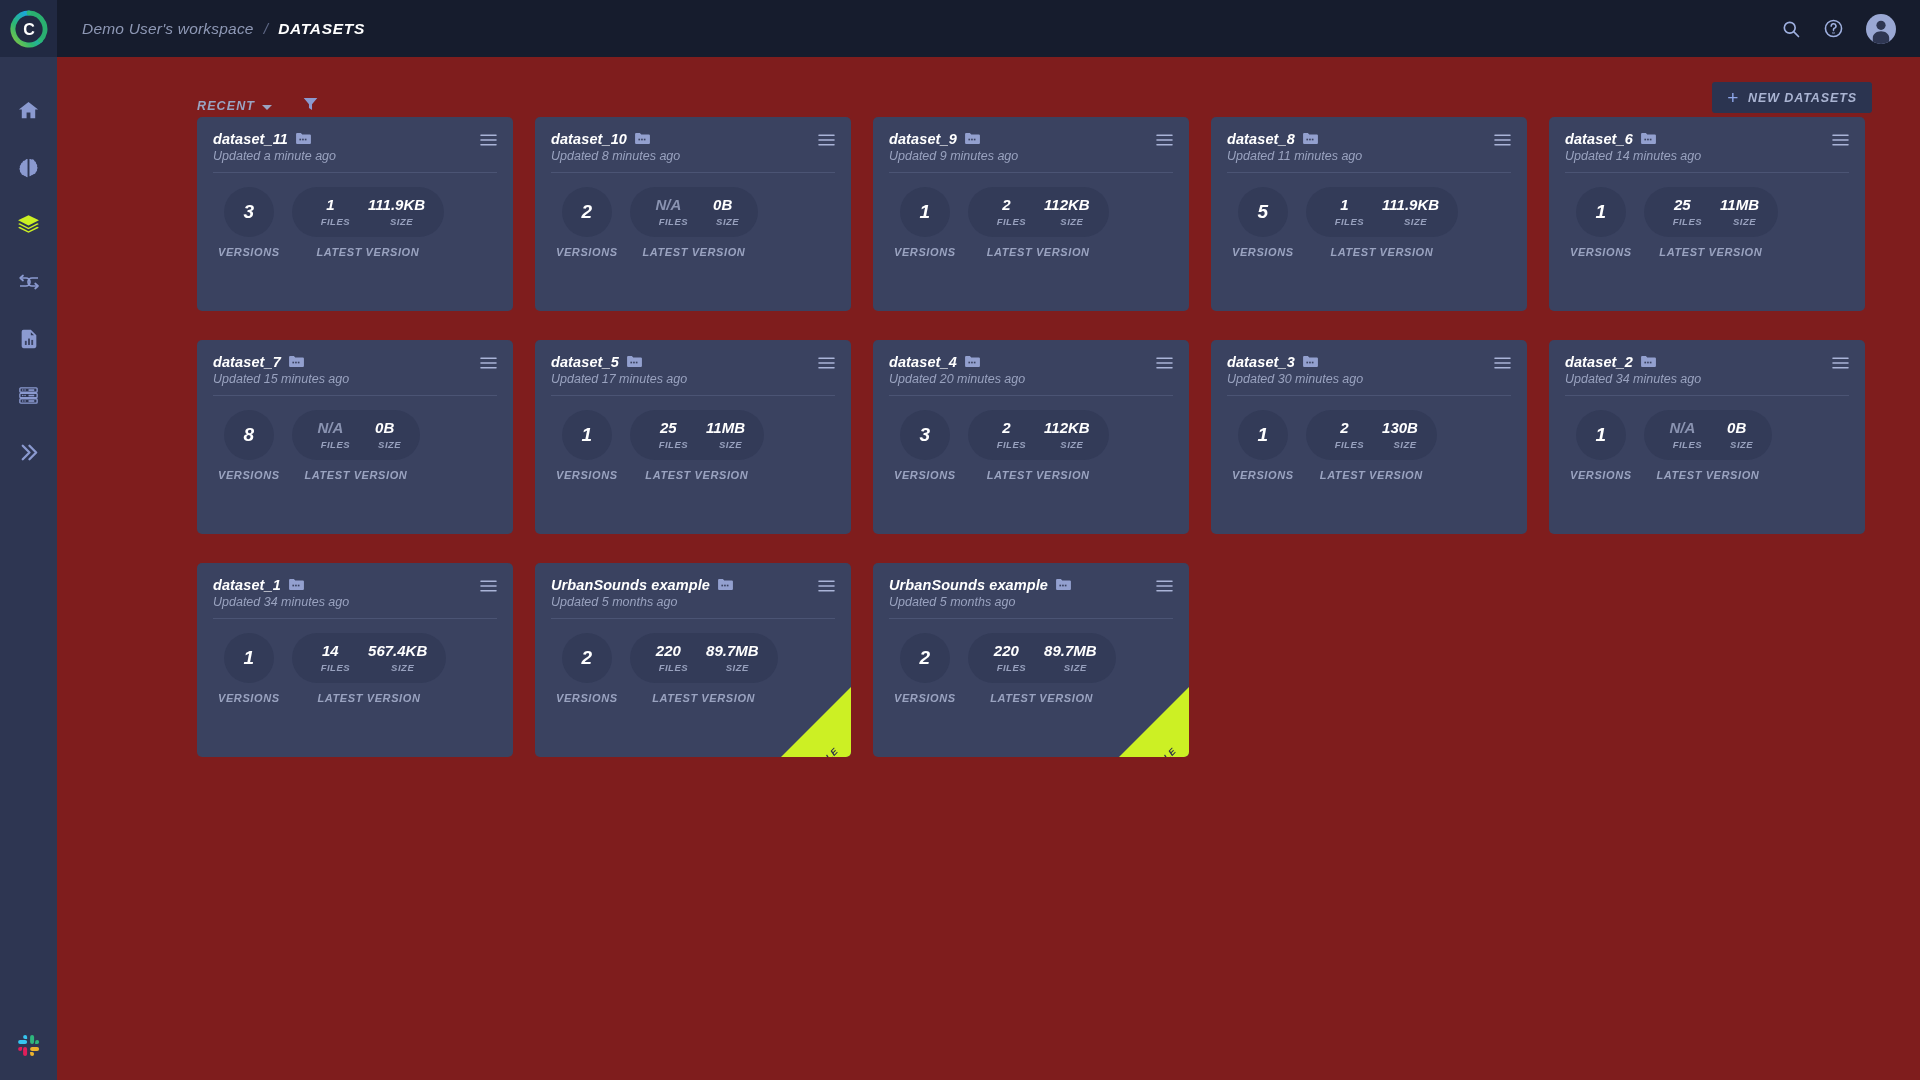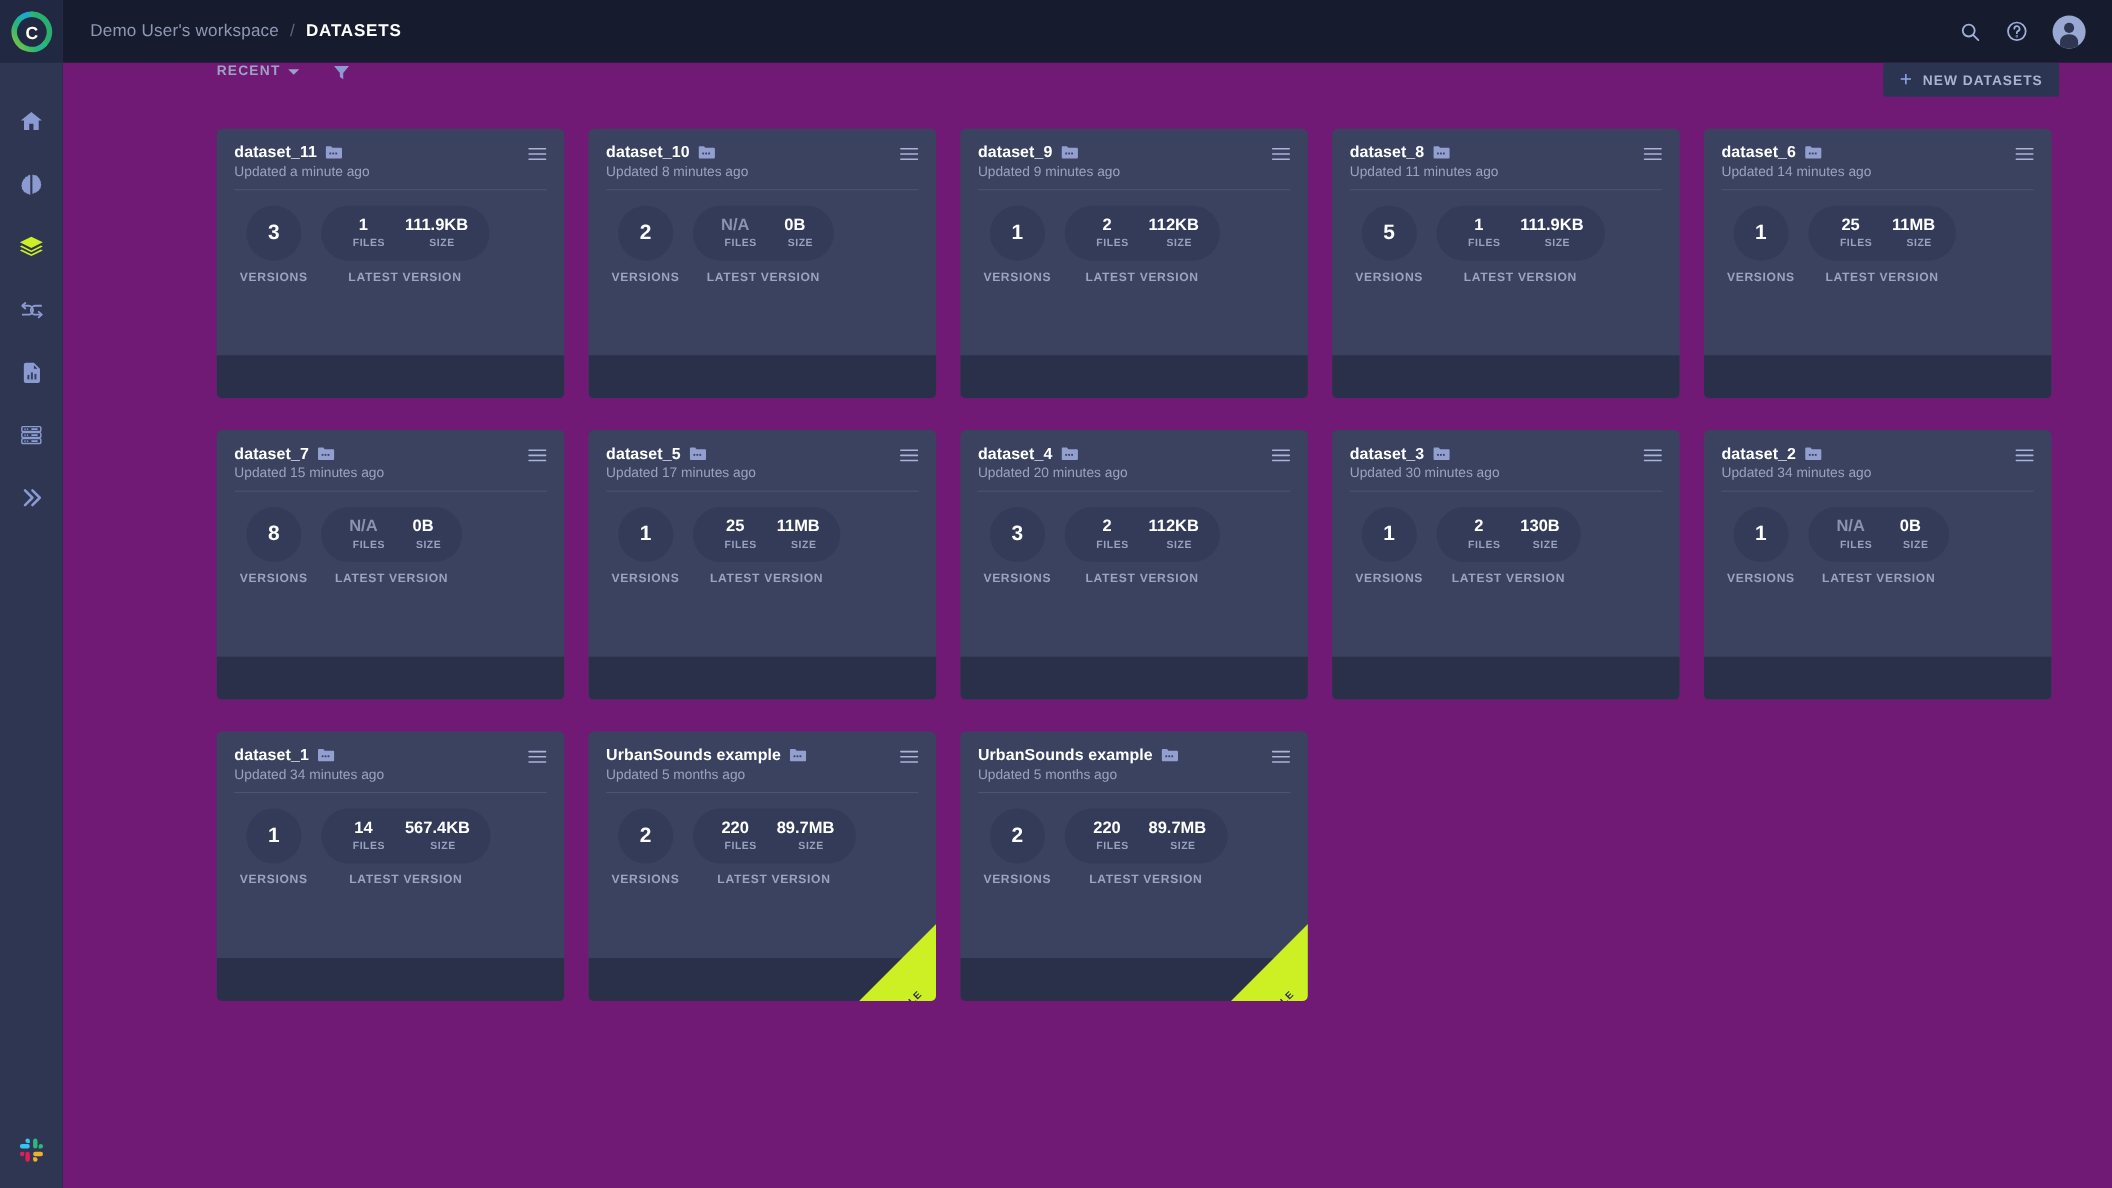--- a/index.html
+++ b/index.html
@@ -33,21 +33,21 @@
     cursor: pointer;
   }
   .nav-item svg { display: block; }
   .slack-wrap {
     position: absolute; bottom: 22px; left: 0; width: 57px;
     display: flex; align-items: center; justify-content: center;
     cursor: pointer;
   }
 
   
-  .main { flex: 1; display: flex; flex-direction: column; height: 1080px; background: #701a75; }
+  .main { flex: 1; display: flex; flex-direction: column; height: 1080px; background: #7f1d1d; font-style: italic; }
 
   .topbar {
     height: 57px; flex: 0 0 57px;
     background: #161c2d;
     display: flex; align-items: center;
     padding: 0 24px 0 25px;
   }
   .breadcrumb { display: flex; align-items: center; font-size: 15.5px; letter-spacing: .2px; }
   .bc-workspace { color: #8e98b5; }
   .bc-sep { color: #6a7characters; }
@@ -58,21 +58,21 @@
   .avatar {
     width: 30px; height: 30px; border-radius: 50%;
     background: #9aa8d4;
     display: flex; align-items: center; justify-content: center;
     cursor: pointer; overflow: hidden;
   }
 
   
   .toolbar {
     height: 56px; flex: 0 0 56px;
-    display: flex; align-items: flex-start;
+    display: flex; align-items: flex-end;
     padding: 0 48px 0 140px;
   }
   .sort-btn {
     display: flex; align-items: center; gap: 7px;
     color: #9aa4c2; font-size: 12.5px; font-weight: bold; letter-spacing: 1.1px;
     cursor: pointer;
   }
   .caret {
     width: 0; height: 0; border-left: 5px solid transparent; border-right: 5px solid transparent;
     border-top: 5px solid #9aa4c2; margin-top: 2px;
@@ -91,26 +91,26 @@
   
   .grid-wrap { flex: 1; padding: 4px 48px 0 140px; overflow: hidden; }
   .grid {
     display: grid;
     grid-template-columns: repeat(5, 316px);
     gap: 29px 22px;
   }
 
   .card {
     position: relative;
-    height: 245px;
+    height: 194px;
     background: #3a4260;
     border-radius: 5px;
     overflow: hidden;
     cursor: pointer;
-    display: flex; flex-direction: column;
+    display: flex; 
   }
   .card-body { flex: 1; padding: 14px 16px 0 16px; position: relative; }
   .card-footer { height: 39px; background: #2a3049; }
 
   .card-head { display: flex; align-items: flex-start; }
   .card-title {
     color: #ffffff; font-size: 14.5px; font-weight: bold; letter-spacing: .1px;
     white-space: nowrap;
   }
   .folder-icon { margin-left: 8px; margin-top: 1px; display: inline-flex; }

